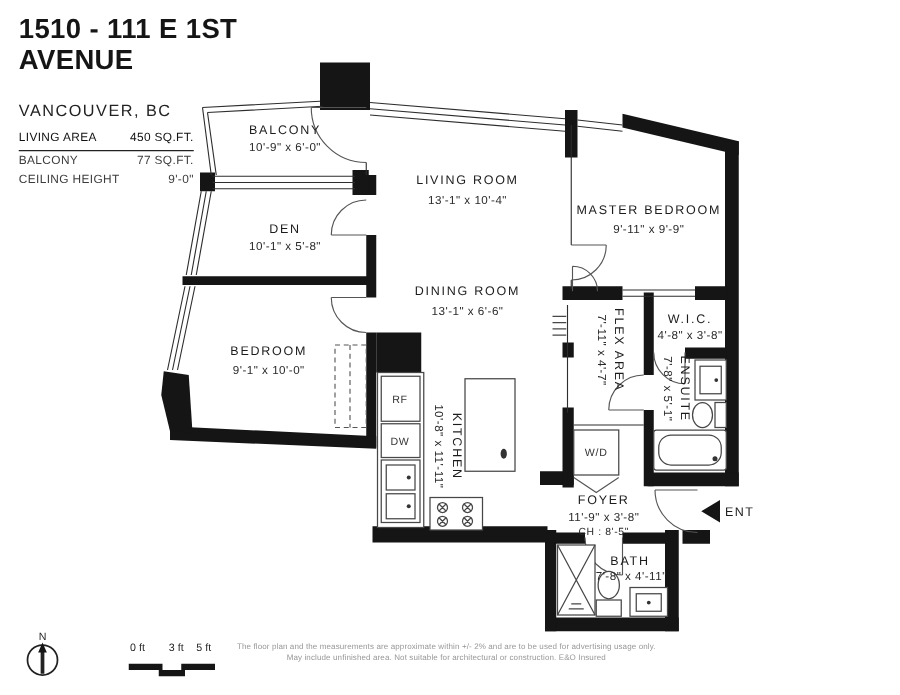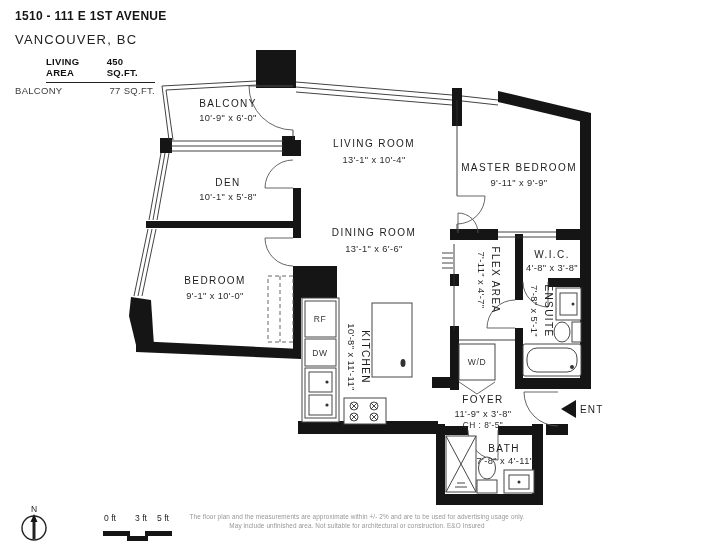--- a/index.html
+++ b/index.html
@@ -1,24 +1,24 @@
 <!DOCTYPE html>
 <html><head>
 <meta charset="utf-8">
 <style>
   html,body{margin:0;padding:0;}
   body{width:720px;height:556px;background:#ffffff;position:relative;overflow:hidden;
        font-family:"Liberation Sans",sans-serif;}
   .header{position:absolute;left:15px;top:10px;width:220px;}
-  .title{font-size:12px;font-weight:bold;color:#151515;letter-spacing:.3px;line-height:1.15;}
-  .subtitle{font-size:13px;color:#222;letter-spacing:1.2px;margin-top:8px;}
+  .title{font-size:22px;font-weight:bold;color:#151515;letter-spacing:.3px;line-height:1.15;}
+  .subtitle{font-size:13px;color:#222;letter-spacing:1.2px;margin-top:20px;}
   .stats{width:140px;margin-top:7px;}
   .stat-row{display:flex;justify-content:space-between;font-size:9.5px;color:#3c3c3c;
             letter-spacing:.3px;padding:2px 0;}
-  .stat-row.first{font-weight:bold;color:#111;border-bottom:1.5px solid #222;padding-bottom:4px;margin-left:31px;}
+  .stat-row.first{font-weight:normal;color:#111;border-bottom:1.5px solid #222;padding-bottom:4px;}
   svg{position:absolute;left:0;top:0;}
   svg text{font-family:"Liberation Sans",sans-serif;fill:#1e1e1e;}
   .mid{text-anchor:middle;}
   .rn{font-size:10px;letter-spacing:1.4px;fill:#1c1c1c;}
   .rd{font-size:9.3px;letter-spacing:.4px;fill:#2a2a2a;}
   .app{font-size:8.5px;letter-spacing:.6px;fill:#333;}
   .ch{font-size:8.3px;letter-spacing:.5px;fill:#2a2a2a;}
   .ent{font-size:10px;letter-spacing:1.2px;}
   .scl{font-size:8.5px;}
   .disc{font-size:6.4px;fill:#979797;letter-spacing:.1px;}
@@ -38,20 +38,24 @@
   <div class="title">1510 - 111 E 1ST AVENUE</div>
   <div class="subtitle">VANCOUVER, BC</div>
   <div class="stats">
     <div class="stat-row first">
       <span>LIVING AREA</span>
       <span>450 SQ.FT.</span>
     </div>
     <div class="stat-row">
       <span>BALCONY</span>
       <span>77 SQ.FT.</span>
+    </div>
+    <div class="stat-row">
+      <span>CEILING HEIGHT</span>
+      <span>9'-0"</span>
     </div>
   </div>
 </div>
 
 <svg width="720" height="556" viewBox="0 0 720 556">
 
   <g class="walls">
     <rect x="256" y="50" width="40" height="38"></rect>
     <rect x="452" y="88" width="10" height="38"></rect>
     <polygon points="498,91 591,113 591,124 498,102"></polygon>

